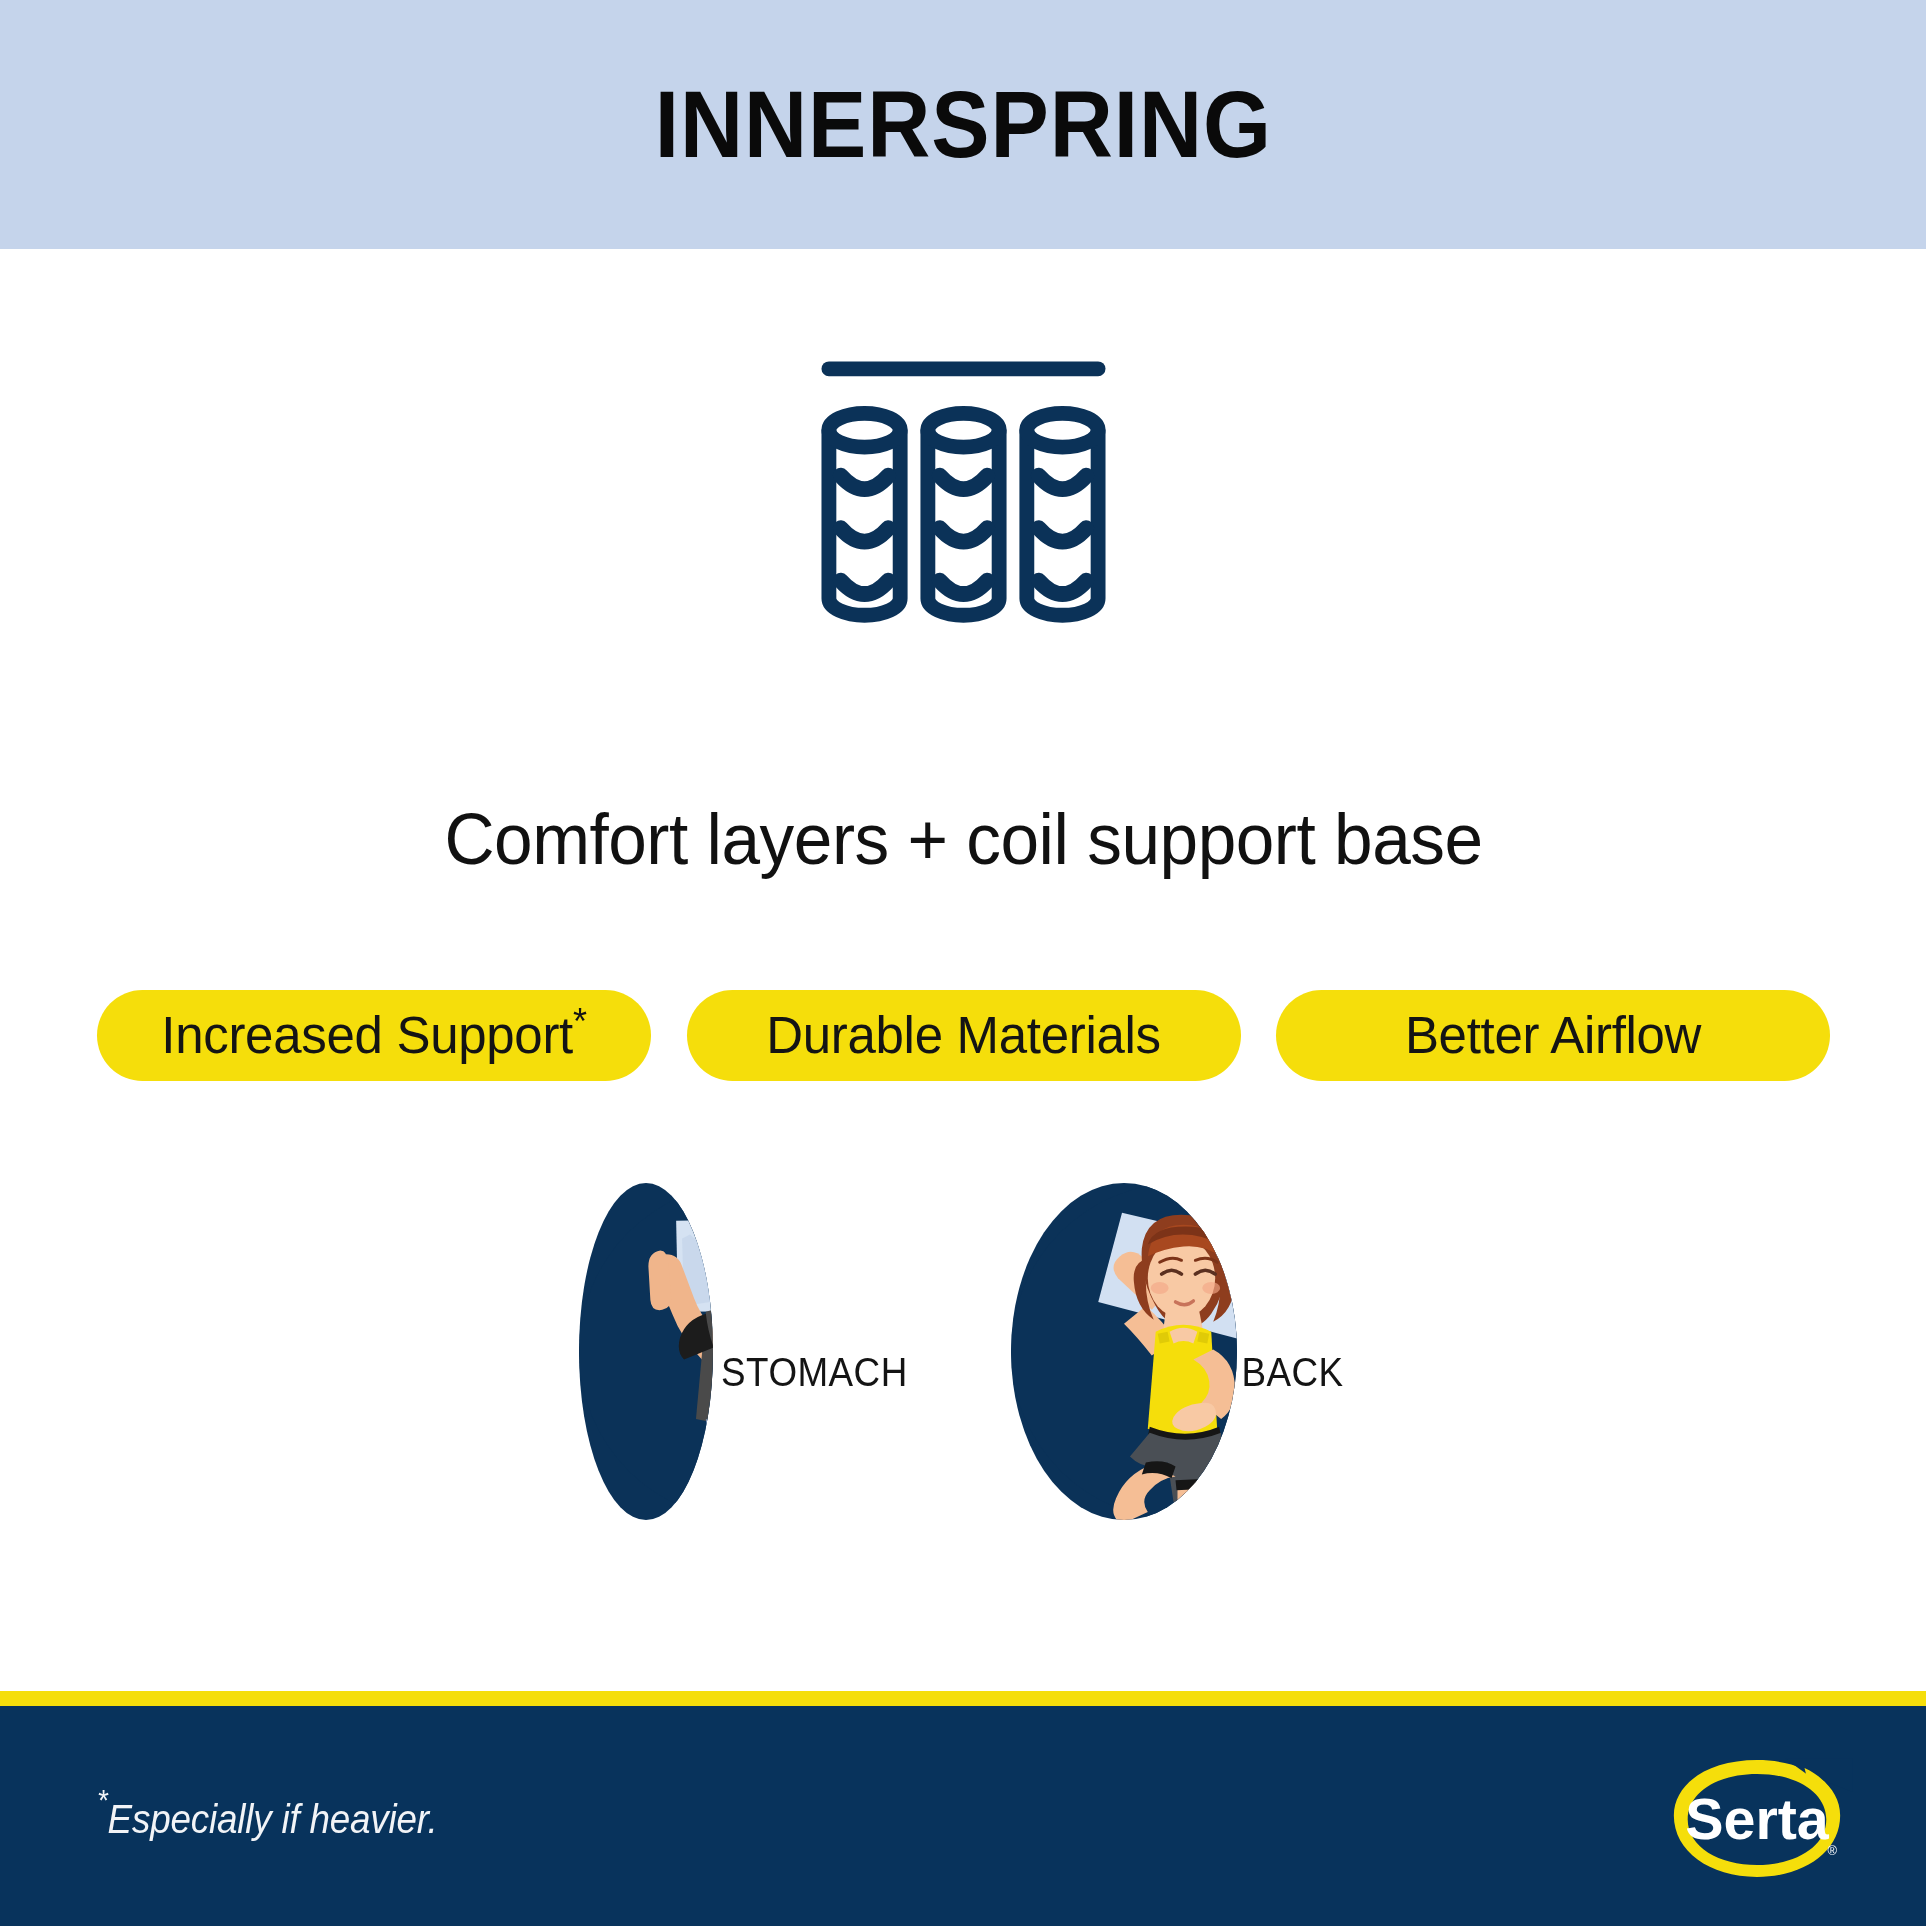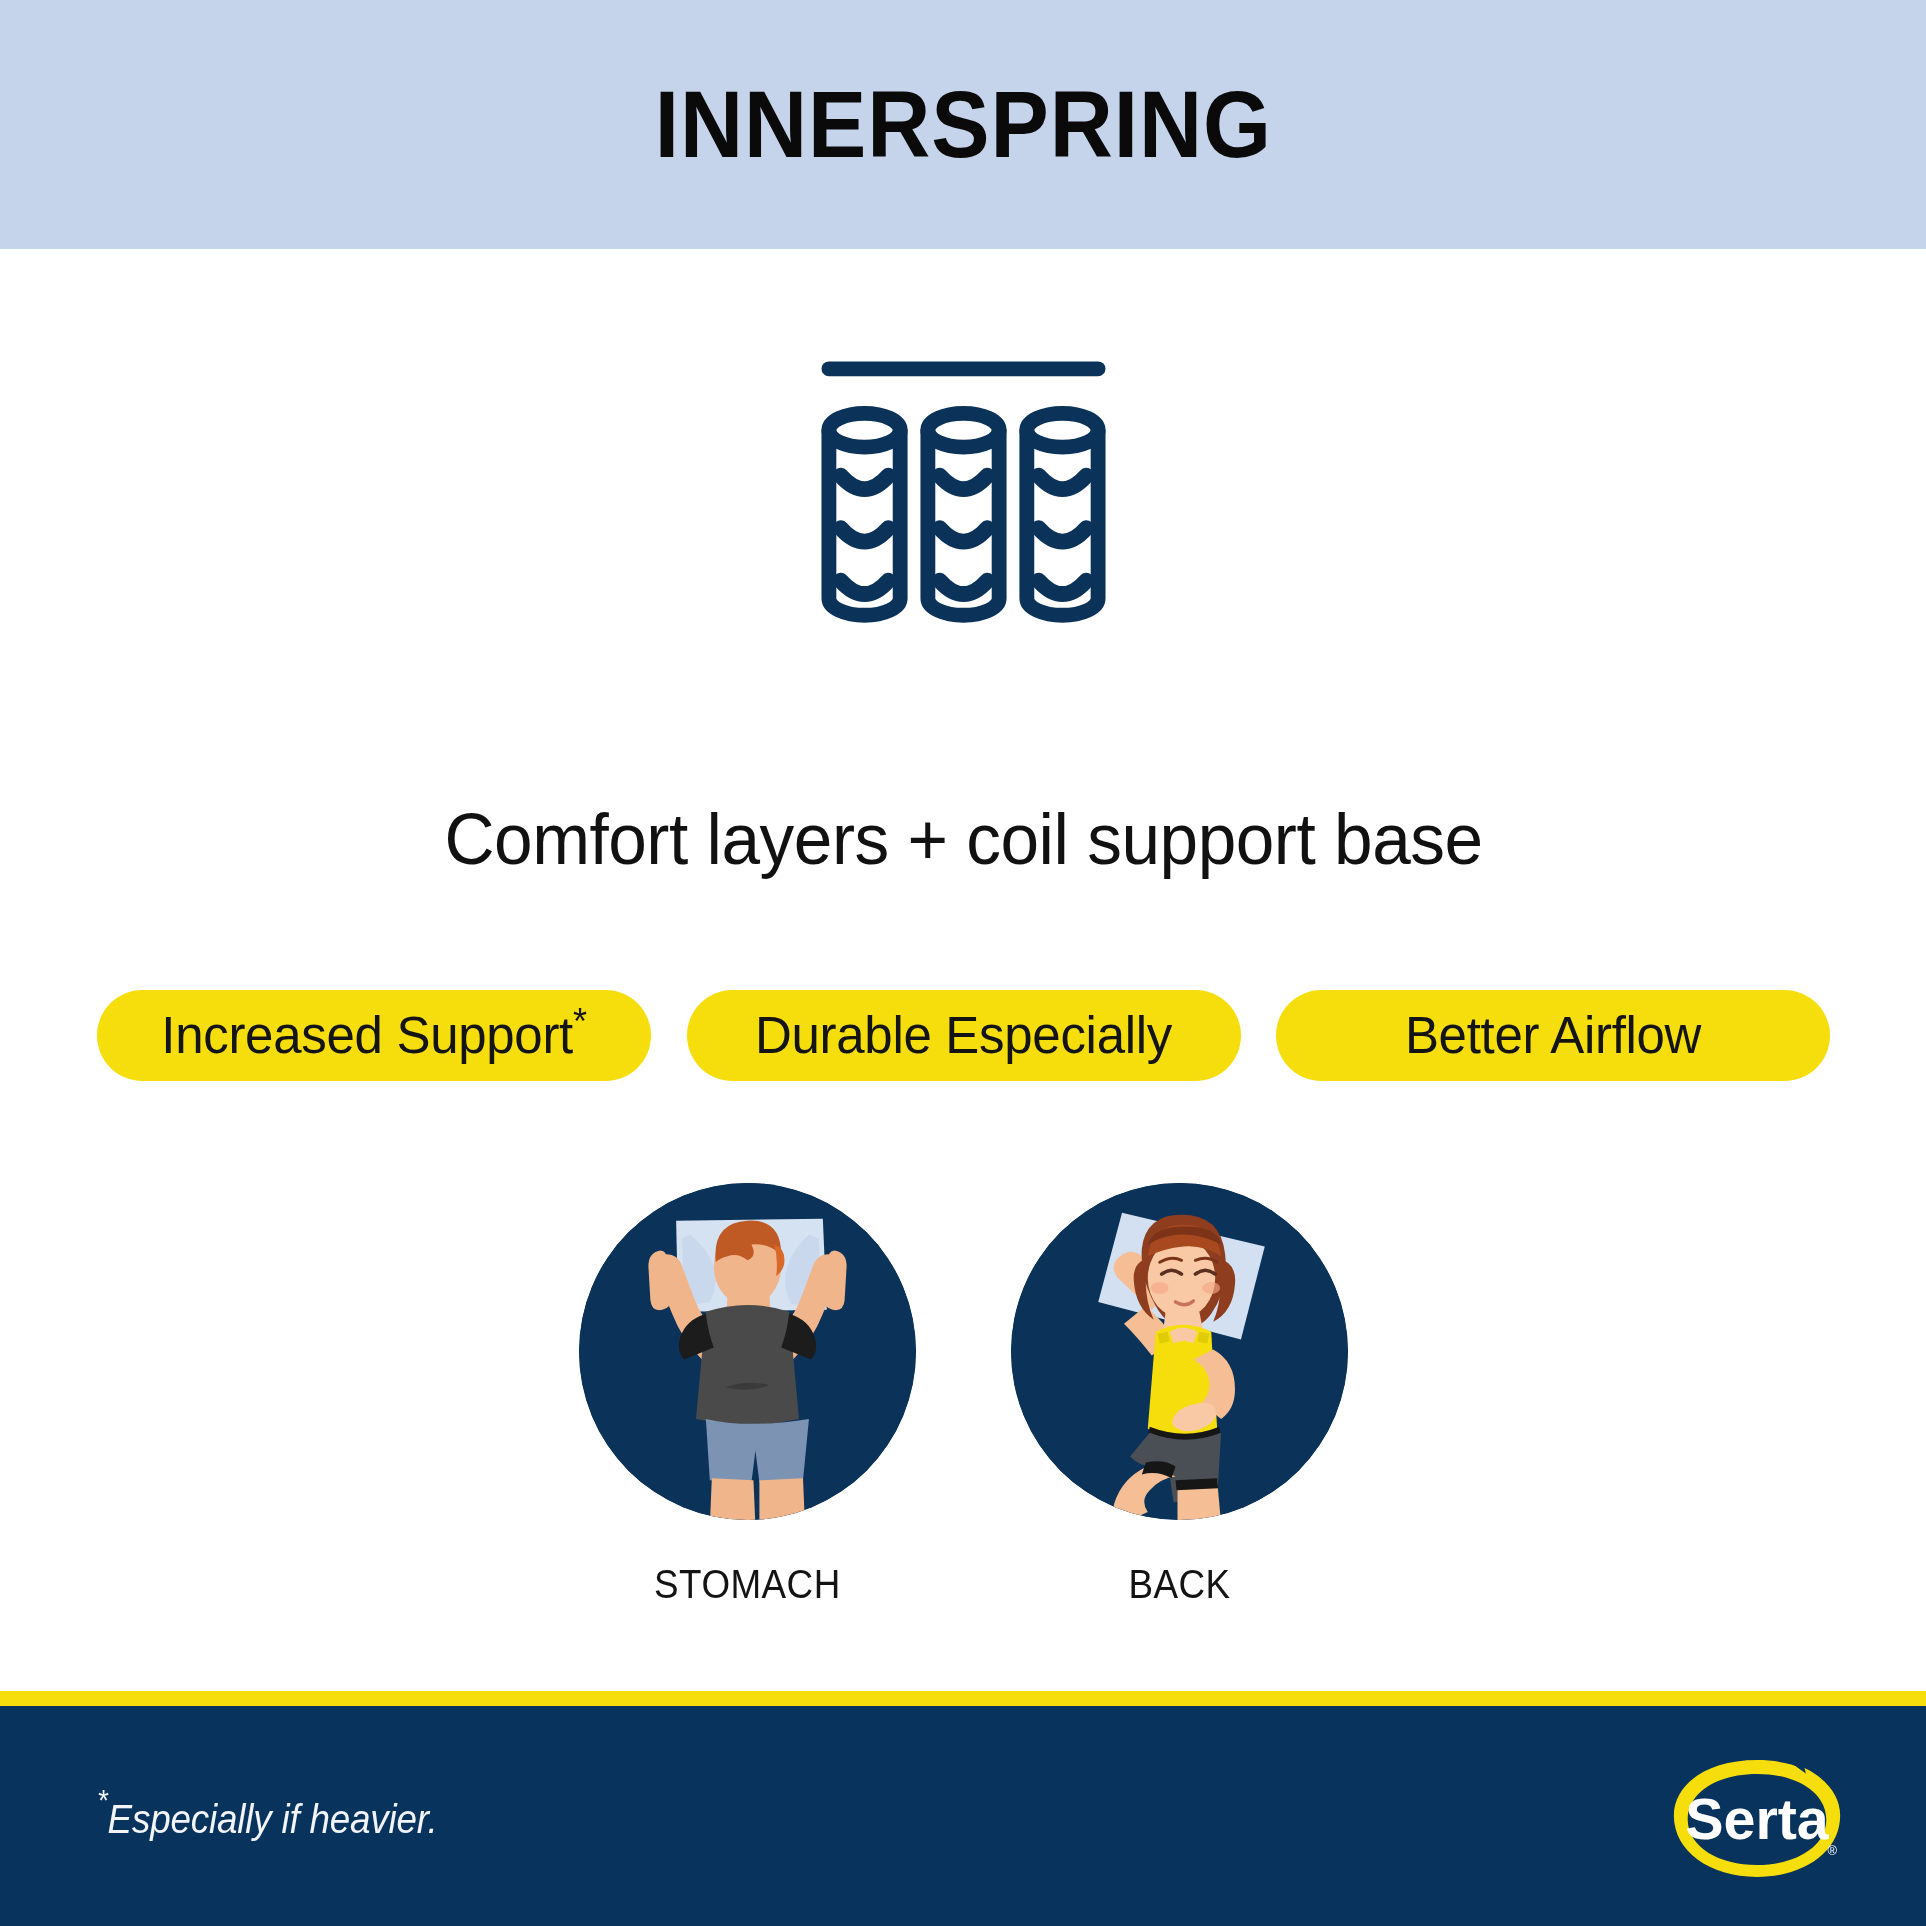--- a/index.html
+++ b/index.html
@@ -104,21 +104,21 @@
     position: absolute;
     left: 0; top: 1183px;
     width: 1927px;
     display: flex;
     justify-content: center;
     gap: 95px;
   }
   .pos-item {
     width: 337px;
     display: flex;
-    flex-direction: column;
+    flex-direction: row;
     align-items: center;
   }
   .pos-circle {
     width: 337px;
     height: 337px;
     border-radius: 50%;
     background: #0B3258;
     overflow: hidden;
     position: relative;
   }
@@ -217,21 +217,21 @@
   </div>
 
   <div class="subtitle">Comfort layers + coil support base</div>
 
   <div class="pill-row">
     <div class="pill pill-0">
       <span>Increased Support</span>
         <span class="star">*</span>
     </div>
     <div class="pill pill-1">
-      <span>Durable Especially</span>
+      <span>Durable Materials</span>
     </div>
     <div class="pill pill-2">
       <span>Better Airflow</span>
     </div>
   </div>
 
   <div class="positions">
 
     <div class="pos-item">
       <div class="pos-circle">

